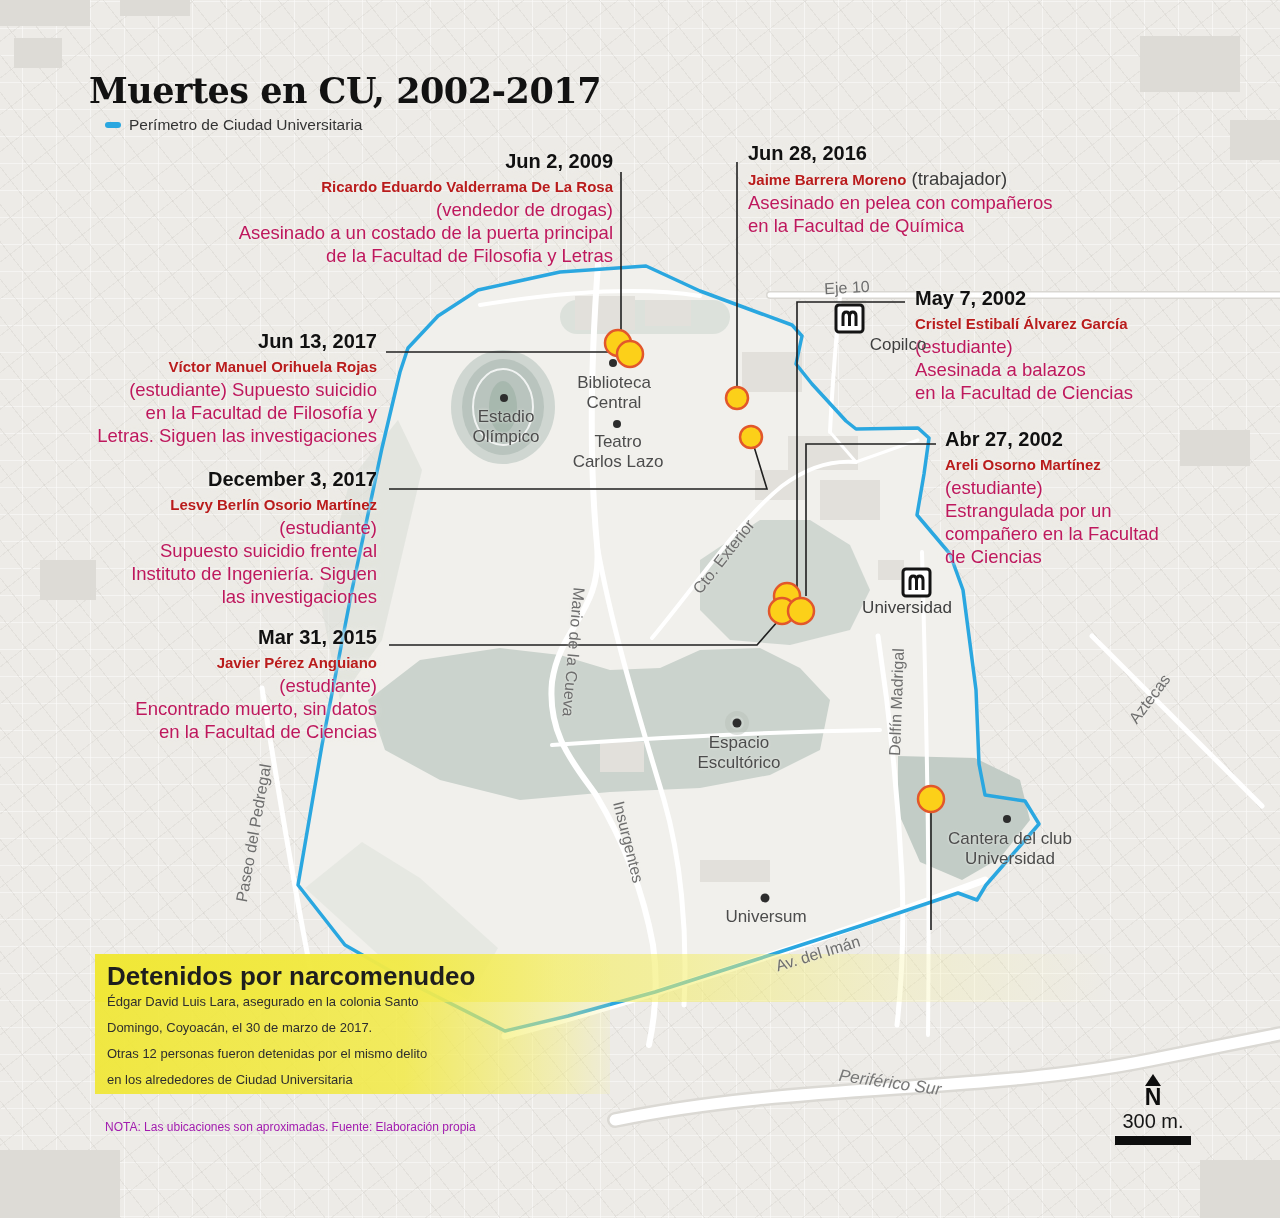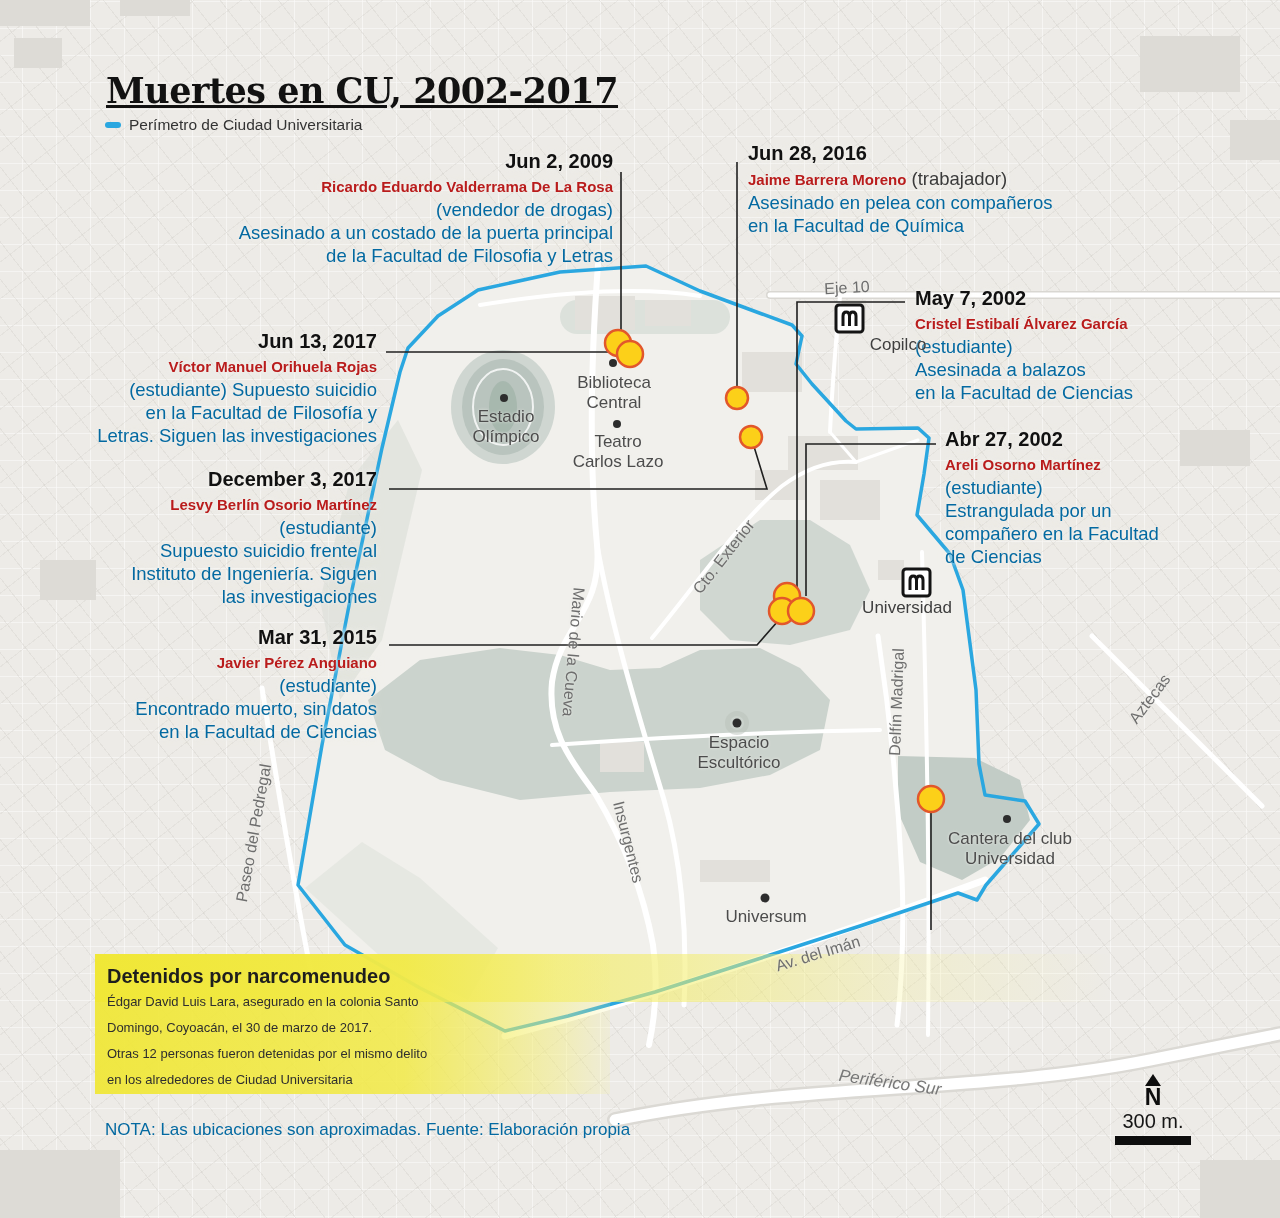--- a/index.html
+++ b/index.html
@@ -18,32 +18,32 @@
   .title{font-family:"DejaVu Serif","Liberation Serif",serif;font-weight:700;
          font-size:35px;letter-spacing:-.5px;color:#121212;}
   .legend{display:flex;align-items:center;gap:8px;}
   .legend .swatch{width:16px;height:6px;border-radius:3px;background:#2aa7e0;}
   .legend .lab{font-size:15.5px;color:#333;}
   .ann{line-height:23px;text-shadow:0 0 4px rgba(245,244,240,.9),0 0 8px rgba(245,244,240,.7);}
   .ann.r{text-align:right;}
   .ann .d{font-size:20px;font-weight:700;color:#111;line-height:22px;margin-bottom:3px;}
   .ann .nm{font-weight:600;color:#b91c1c;font-size:15px;text-align:right;}
   .ann .sfx{font-weight:400;color:#3a3a3a;font-size:18.5px;}
-  .ann .tx{font-size:18.5px;color:#0369a1;white-space:pre-line;}
+  .ann .tx{font-size:18.5px;color:#be185d;white-space:pre-line;}
   .poi{color:#4c4c4c;font-size:17px;line-height:20px;text-align:center;white-space:pre-line;
        transform:translate(-50%,-50%);text-shadow:0 0 3px rgba(245,244,240,.9);}
   .street{color:#6e6e6e;font-size:16px;white-space:nowrap;text-shadow:0 0 3px rgba(240,239,235,.9);}
   .hl{position:absolute;z-index:4;}
   .hl-top{background:linear-gradient(90deg, rgba(241,232,57,.85) 0%, rgba(243,237,104,.6) 55%,
           rgba(246,241,150,.28) 80%, rgba(246,241,150,0) 100%);}
   .hl-main{background:linear-gradient(90deg, rgba(240,231,52,.92) 0%, rgba(242,234,70,.85) 60%,
           rgba(245,239,120,.45) 90%, rgba(245,239,130,.15) 100%);}
-  .hl-title{font-size:20px;font-weight:600;color:#1e1e1e;line-height:26px;}
+  .hl-title{font-size:26px;font-weight:600;color:#1e1e1e;line-height:26px;}
   .hl-text{font-size:13px;color:#2e2e2e;line-height:26px;white-space:pre-line;}
-  .note{font-size:17px;font-weight:500;color:#0369a1;}
+  .note{font-size:12px;font-weight:500;color:#a21caf;}
   .compass{text-align:center;width:76px;}
   .compass .tri{width:0;height:0;margin:0 auto;border-left:8px solid transparent;
       border-right:8px solid transparent;border-bottom:12px solid #0e0e0e;}
   .compass .n{font-size:23px;font-weight:800;color:#0e0e0e;line-height:22px;}
   .compass .sc{font-size:20px;color:#151515;margin-top:2px;}
   .compass .bar{height:9px;background:#0e0e0e;margin-top:3px;}
 </style>
 </head>
 <body>
 
@@ -147,21 +147,21 @@
       <circle cx="787" cy="596" r="13"></circle>
       <circle cx="782" cy="611" r="13"></circle>
       <circle cx="801" cy="611" r="13"></circle>
       <circle cx="931" cy="799" r="13"></circle>
     </g>
   </svg>
 
   <div class="hl hl-top" style="left:95px;top:954px;width:1020px;height:48px;"></div>
   <div class="hl hl-main" style="left:95px;top:954px;width:515px;height:140px;"></div>
 
-  <div class="ov title" style="left:106px;top:70px;text-decoration:underline;">Muertes en CU, 2002-2017</div>
+  <div class="ov title" style="left:89px;top:70px;">Muertes en CU, 2002-2017</div>
   <div class="ov legend" style="left:105px;top:116px;">
     <span class="swatch"></span>
     <span class="lab">Perímetro de Ciudad Universitaria</span>
   </div>
 
   <div class="ov ann r" style="right:667px;top:150px;width:440px;">
     <div class="d">Jun 2, 2009</div>
     <div><span class="nm">Ricardo Eduardo Valderrama De La Rosa</span></div>
     <div class="tx">(vendedor de drogas)
 Asesinado a un costado de la puerta principal

